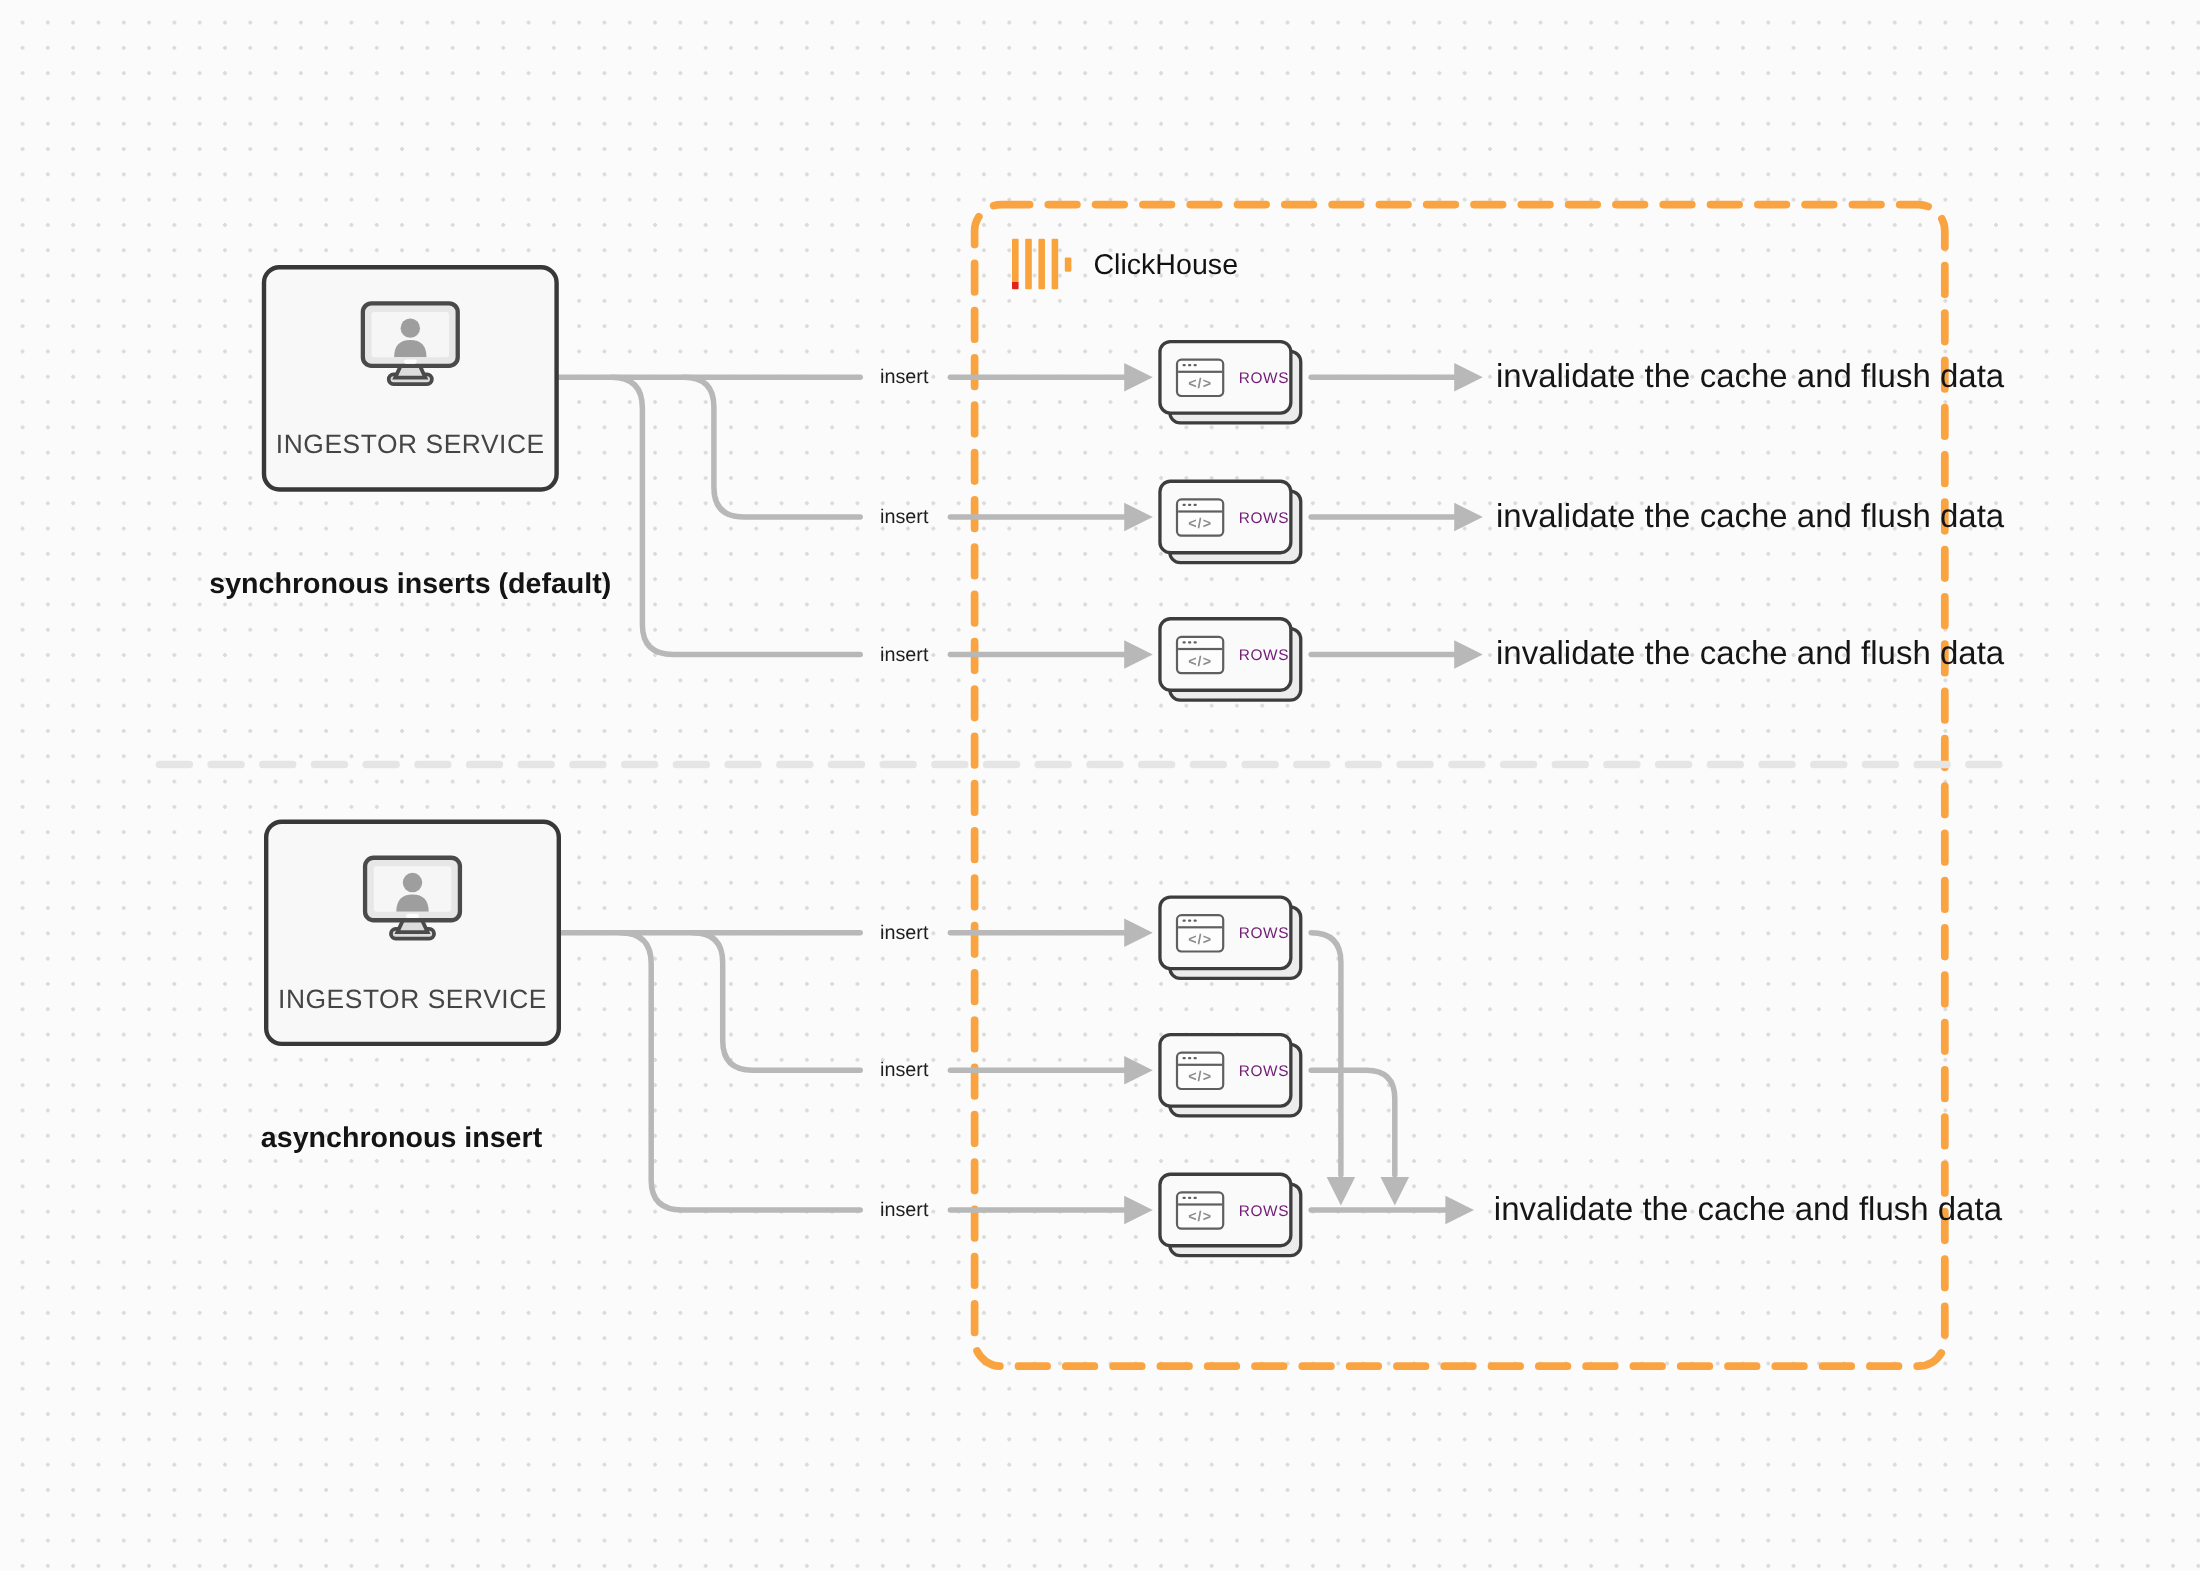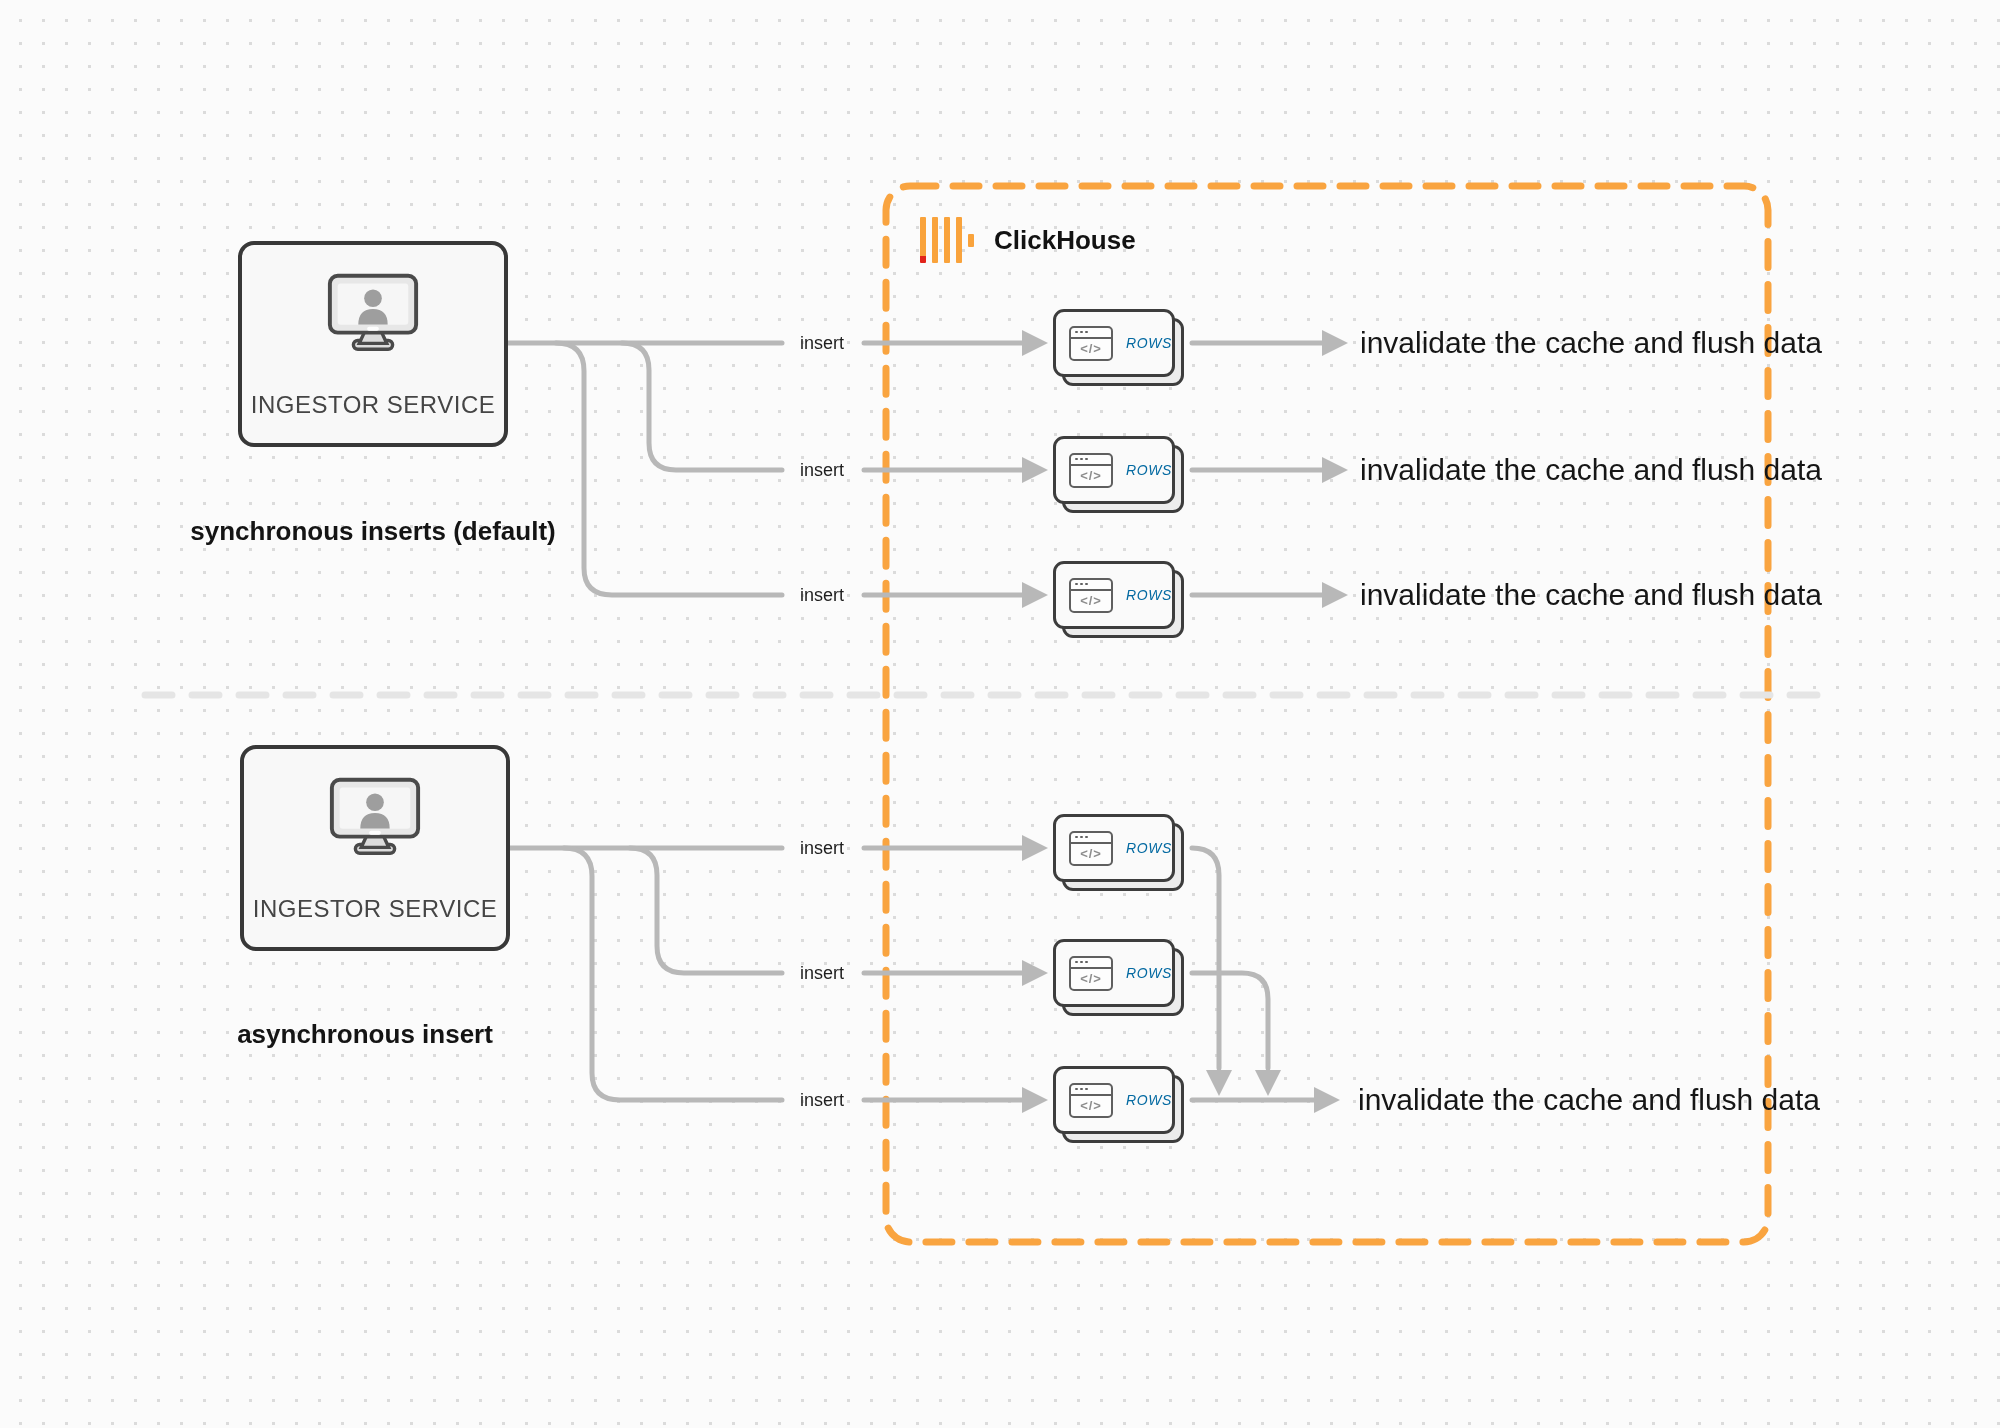--- a/index.html
+++ b/index.html
@@ -84,21 +84,21 @@
     width: 6px; height: 46px; margin-right: 6px;
     background: #F9A33C; border-radius: 1px;
   }
   .ch-bar.first {
     background: linear-gradient(to bottom, #F9A33C 0 39px, #E2231A 39px 46px);
   }
   .ch-bar.short { height: 13px; margin-right: 0; }
   .ch-name {
     margin-left: 20px;
     font-size: 26px;
-    font-weight: 700;
+    font-weight: 400;
     color: #121212;
     white-space: nowrap;
     text-align: center;
   }
   
   .rows-wrap { position: absolute; width: 131px; height: 77px; z-index: 1; }
   .rows-back, .rows-front {
     position: absolute;
     width: 122px; height: 68px;
     box-sizing: border-box;
@@ -125,22 +125,21 @@
   .code-window .win-body {
     flex: 1; display: flex; align-items: center; justify-content: center;
   }
   .code-glyph {
     font-size: 13px; font-weight: 700; color: #8C8C8C; letter-spacing: 1px;
     font-family: "Liberation Sans", sans-serif;
   }
   .rows-text {
     margin-left: 13px;
     font-size: 14px;
-    font-style: italic;
-    color: #0369a1;
+    color: #701a75;
     letter-spacing: 0.6px;
   }
 </style>
 </head>
 <body>
 
 <div class="canvas">
 
   <svg class="wires" width="2000" height="1428" viewBox="0 0 2000 1428">
 

